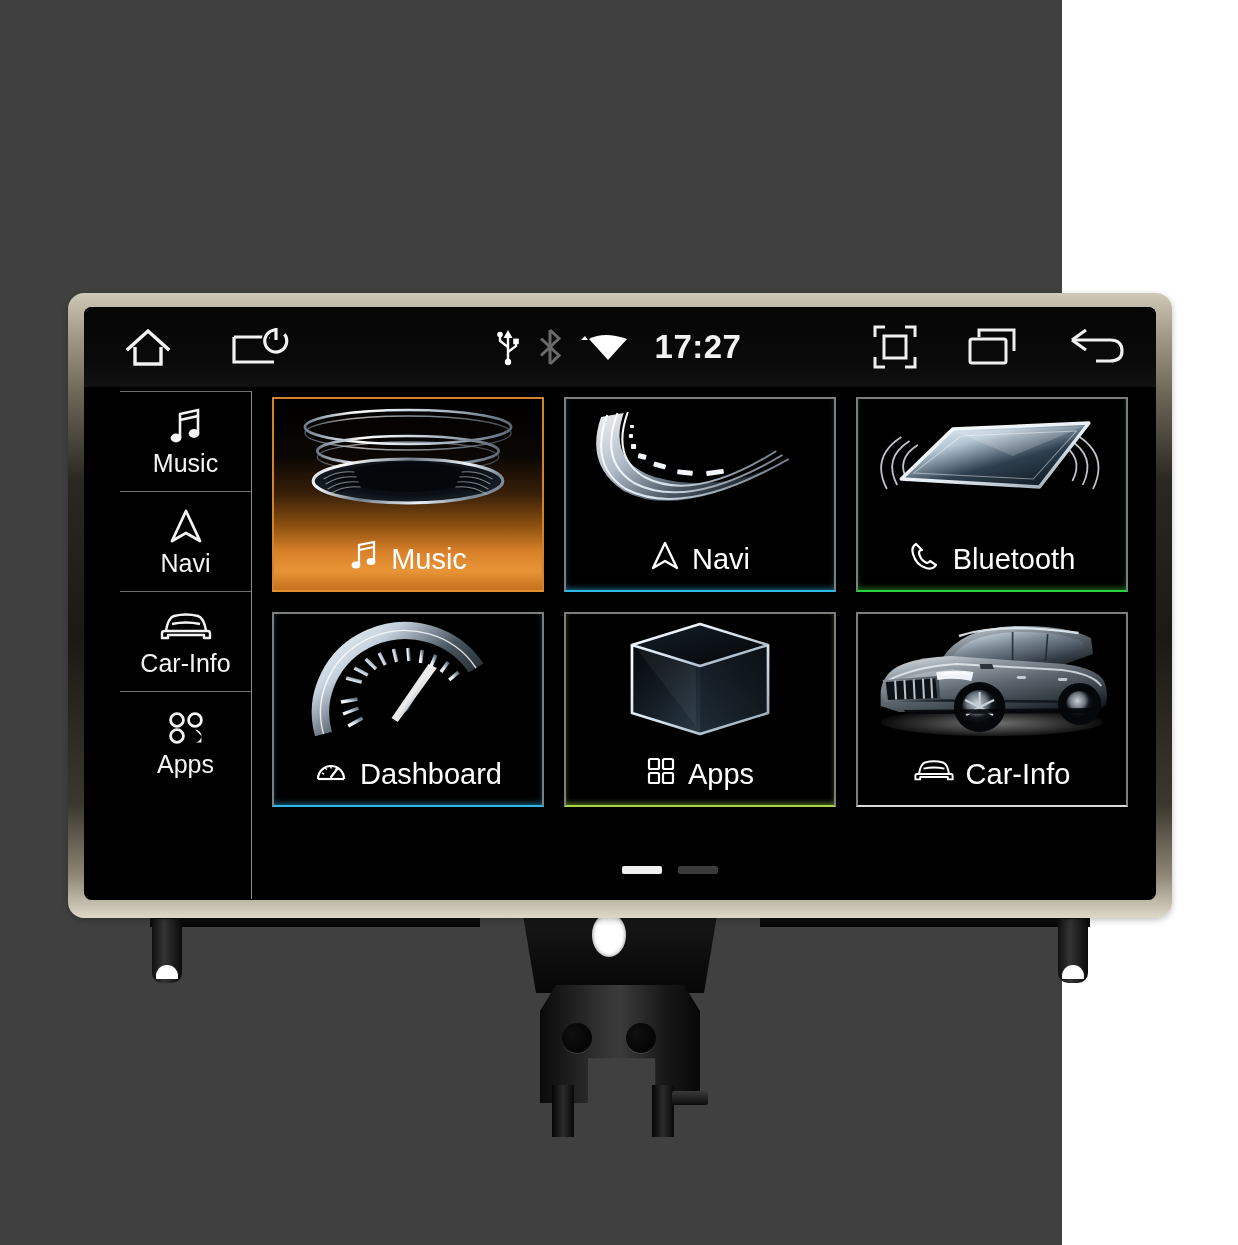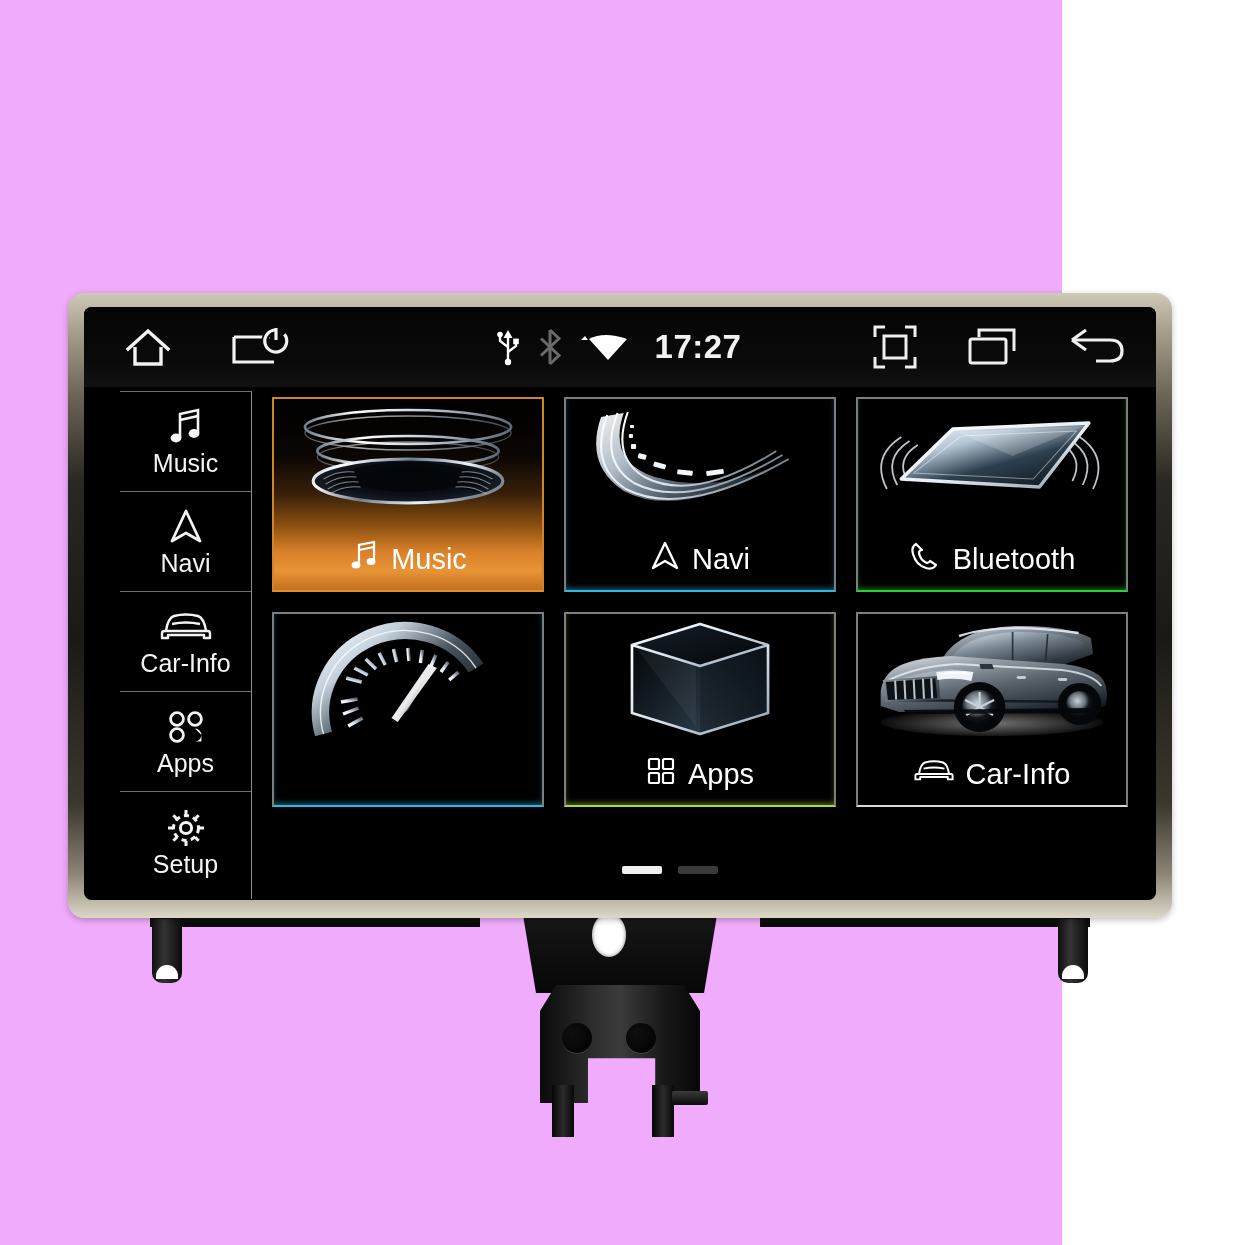--- a/index.html
+++ b/index.html
@@ -7,21 +7,21 @@
     width: 1238px; height: 1245px;
     background: #ffffff;
     font-family: "Liberation Sans", sans-serif;
     overflow: hidden;
   }
 
   #stage {
     position: relative;
     width: 1062px;
     height: 1245px;
-    background: #f0abfc;
+    background: #404040;
   }
 
   
   #bracket-group {
     position: absolute;
     left: 0; top: 895px;
     width: 1238px; height: 260px;
   }
   .bracket-rail {
     position: absolute;
@@ -422,34 +422,20 @@
               <svg width="44" height="36" viewBox="0 0 44 36">
                 <circle cx="13" cy="10" r="6.4" fill="none" stroke="#f4f4f4" stroke-width="2.8"></circle>
                 <circle cx="31" cy="10" r="6.4" fill="none" stroke="#f4f4f4" stroke-width="2.8"></circle>
                 <circle cx="13" cy="26" r="6.4" fill="none" stroke="#f4f4f4" stroke-width="2.8"></circle>
                 <path d="M31 19.6 A6.4 6.4 0 1 1 31 32.4 L37.4 32.4 L37.4 26 Z" fill="#f4f4f4"></path>
               </svg>
             </span>
             <span class="sb-item-label">Apps</span>
           </div>
 
-          <div class="sb-item">
-            <span class="sb-glyph">
-              <svg width="42" height="42" viewBox="0 0 42 42">
-                <g fill="none" stroke="#f4f4f4" stroke-width="3">
-                  <circle cx="21" cy="21" r="5.6"></circle>
-                  <path d="M21 3 L21 8 M21 34 L21 39 M3 21 L8 21 M34 21 L39 21
-                           M8.3 8.3 L11.8 11.8 M30.2 30.2 L33.7 33.7
-                           M33.7 8.3 L30.2 11.8 M11.8 30.2 L8.3 33.7"></path>
-                  <circle cx="21" cy="21" r="12.5" stroke-dasharray="5.2 4.2"></circle>
-                </g>
-              </svg>
-            </span>
-            <span class="sb-item-label">Setup</span>
-          </div>
         </div>
 
         <div id="tile-grid">
 
           <div class="tile active edge-orange">
             <div class="tile-art">
               <svg width="100%" height="128" viewBox="0 0 260 128" preserveAspectRatio="none">
                 <defs>
                   <linearGradient id="mSheen" x1="0" y1="0" x2="1" y2="0">
                     <stop offset="0%" stop-color="#6e7d8c"></stop>
@@ -617,20 +603,36 @@
                   <path d="M130 34 L131 47"></path>
                   <path d="M144 36 L142 49"></path>
                   <path d="M157 41 L152 53"></path>
                   <path d="M169 48 L162 58"></path>
                   <path d="M179 58 L170 66"></path>
                 </g>
                 <path d="M120 108 L158 54 L150 50 L114 104 Z" fill="#ffffff" opacity=".92"></path>
                 <path d="M118 106 L150 60 L130 96 Z" fill="#c3d0dc" opacity=".5"></path>
               </svg>
             </div>
+            <div class="tile-caption">
+              <span>
+                <svg width="34" height="32" viewBox="0 0 34 32">
+                  <path d="M4 24 A13 13 0 1 1 30 24" fill="none" stroke="#ffffff" stroke-width="2.2"></path>
+                  <path d="M4 24 L30 24" stroke="#ffffff" stroke-width="2.2"></path>
+                  <path d="M17 22 L24 13" stroke="#ffffff" stroke-width="2.2" stroke-linecap="round"></path>
+                  <g stroke="#ffffff" stroke-width="1.5">
+                    <path d="M8 18 L10 19"></path>
+                      <path d="M11 13 L13 14.5"></path>
+                    <path d="M17 11 L17 13.5"></path>
+                      <path d="M23 13 L21.5 14.5"></path>
+                  </g>
+                </svg>
+              </span>
+              <span class="tile-caption-label">Dashboard</span>
+            </div>
           </div>
 
           <div class="tile edge-lime">
             <div class="tile-art">
               <svg width="100%" height="128" viewBox="0 0 260 128" preserveAspectRatio="none">
                 <defs>
                   <linearGradient id="cubeTop" x1="0" y1="0" x2="1" y2="1">
                     <stop offset="0%" stop-color="#1a2531" stop-opacity=".85"></stop>
                     <stop offset="100%" stop-color="#0a1016" stop-opacity=".5"></stop>
                   </linearGradient>

